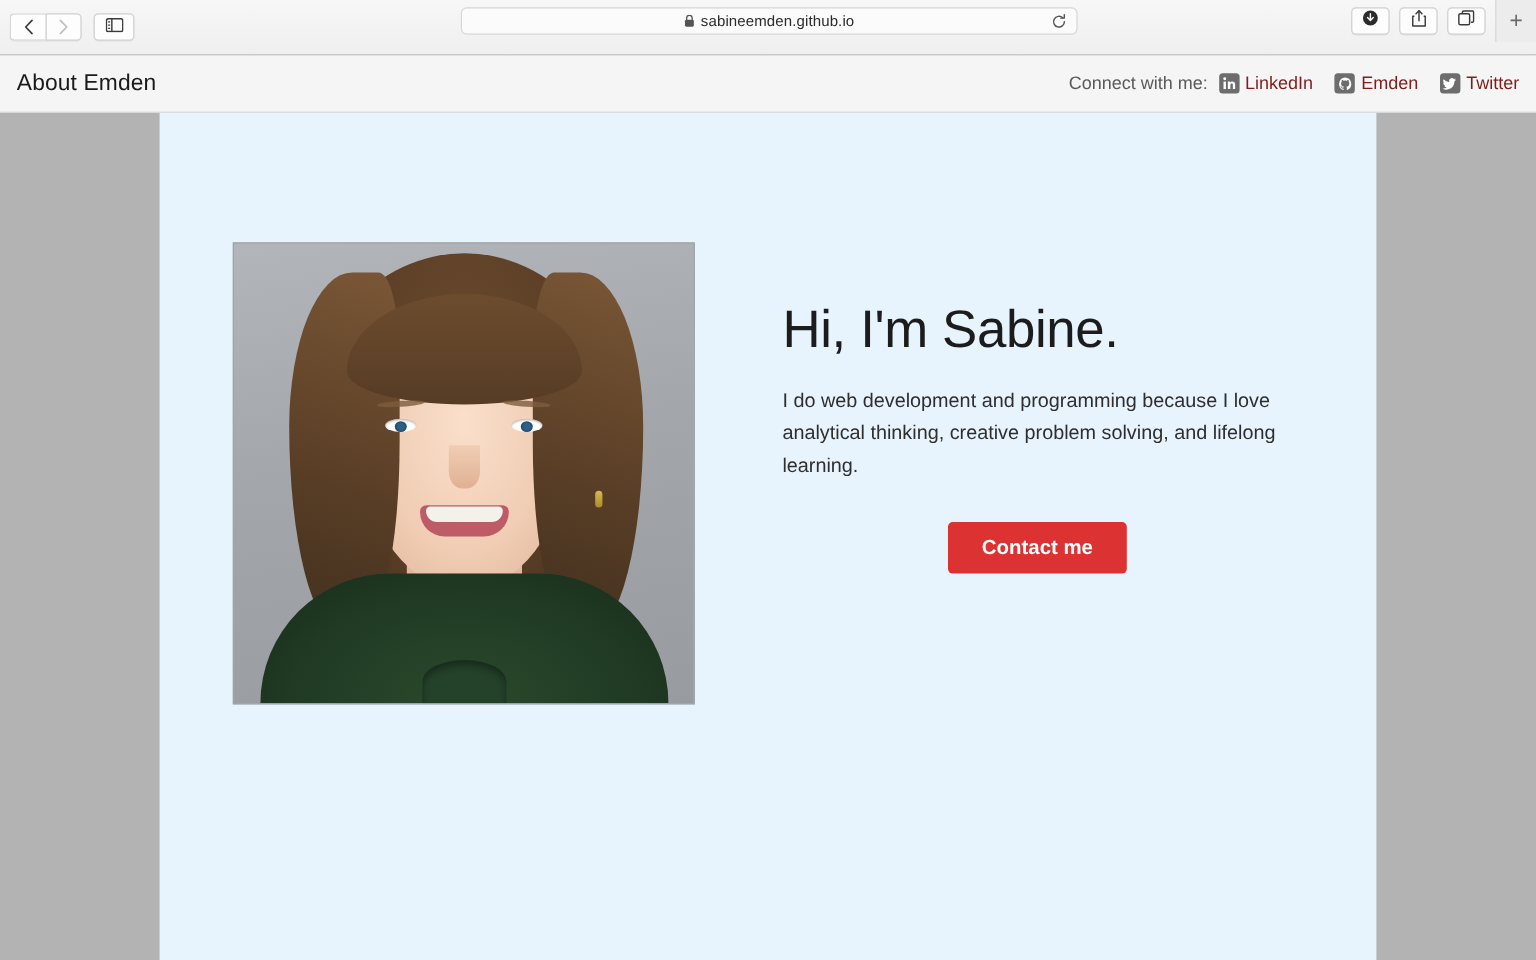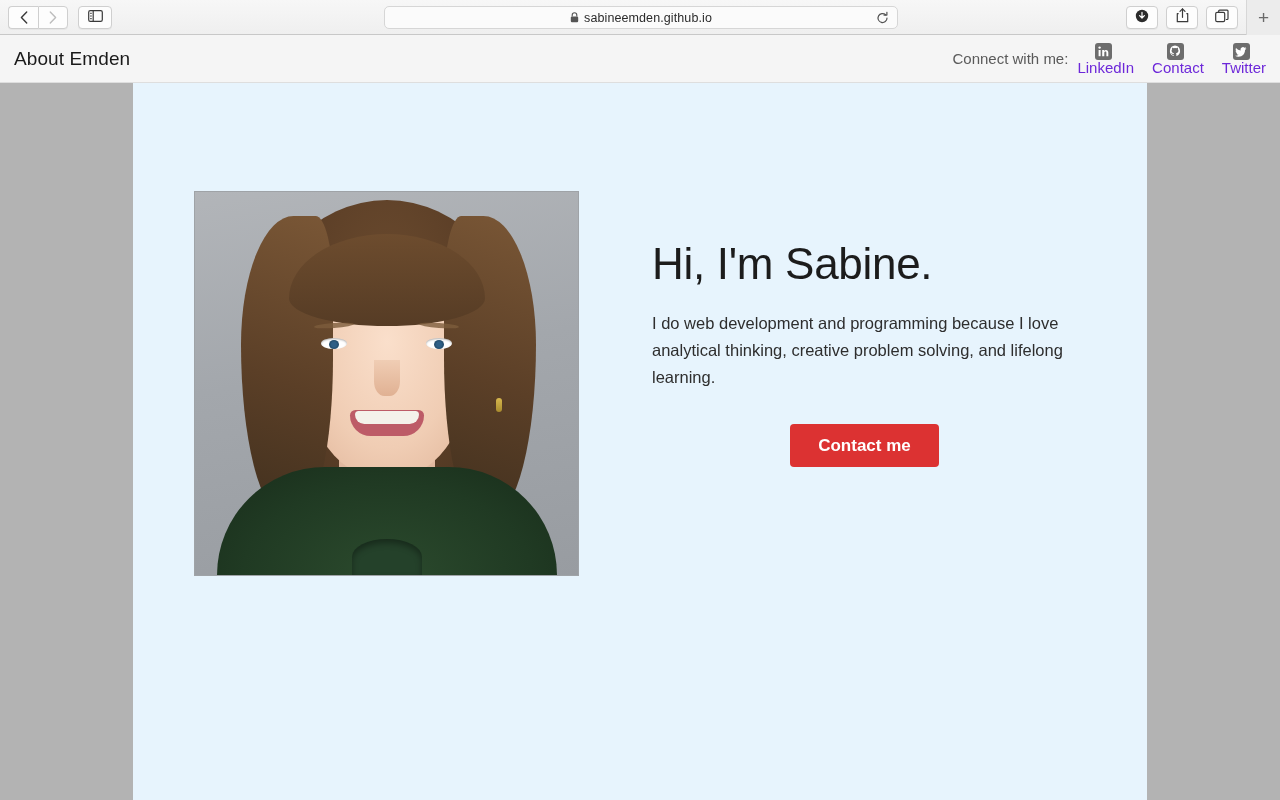--- a/index.html
+++ b/index.html
@@ -6,21 +6,21 @@
   html, body {
     width: 1280px; height: 800px;
     overflow: hidden;
     font-family: "Liberation Sans", sans-serif;
     background: #b3b3b3;
   }
 
   
   .browser-toolbar {
     position: relative;
-    height: 35px;
+    height: 46px;
     width: 1280px;
     background: linear-gradient(#f7f7f7, #efefef);
     border-bottom: 1px solid #c8c8c8;
     display: flex;
     align-items: center;
   }
   .nav-group { display: flex; margin-left: 8px; }
   .chrome-btn {
     width: 30px; height: 23px;
     background: #fdfdfd;
@@ -96,24 +96,23 @@
   .social-wrap { display: flex; align-items: center; }
   .connect-label {
     font-size: 15px;
     color: #5a5a5a;
     margin-right: 9px;
   }
   .social-link {
     display: inline-flex;
     align-items: center;
     text-decoration: none;
-    color: #6d28d9;
+    color: #7f1d1d;
     font-size: 15px;
     margin-right: 18px;
-    flex-direction: column;
   }
   .social-link:last-child { margin-right: 0; }
   .social-ico {
     width: 17px; height: 17px;
     background: #6d6d6d;
     border-radius: 3px;
     margin-right: 5px;
     display: inline-flex;
     align-items: center;
     justify-content: center;
@@ -361,21 +360,21 @@
       </span>
       <span class="social-name">LinkedIn</span>
     </a>
 
     <a class="social-link" href="#">
       <span class="social-ico">
         <svg width="12" height="12" viewBox="0 0 12 12" aria-hidden="true">
           <path fill="#fff" d="M6 .6A5.4 5.4 0 0 0 4.3 11c.27.05.37-.12.37-.26v-.92c-1.5.33-1.82-.72-1.82-.72-.25-.63-.6-.8-.6-.8-.5-.34.04-.33.04-.33.54.04.83.56.83.56.48.83 1.27.59 1.58.45.05-.35.19-.59.34-.73-1.2-.14-2.46-.6-2.46-2.67 0-.59.21-1.07.56-1.45-.06-.14-.24-.69.05-1.44 0 0 .45-.14 1.48.55a5.1 5.1 0 0 1 2.7 0c1.02-.69 1.47-.55 1.47-.55.3.75.11 1.3.06 1.44.35.38.55.86.55 1.45 0 2.07-1.26 2.53-2.47 2.66.2.17.37.5.37 1v1.48c0 .14.1.31.38.26A5.4 5.4 0 0 0 6 .6z"></path>
         </svg>
       </span>
-      <span class="social-name">Contact</span>
+      <span class="social-name">Emden</span>
     </a>
 
     <a class="social-link" href="#">
       <span class="social-ico">
         <svg width="12" height="11" viewBox="0 0 12 11" aria-hidden="true">
           <path fill="#fff" d="M11.3 2.2c-.4.2-.85.3-1.3.36.47-.28.83-.73 1-1.26-.44.26-.93.45-1.45.55A2.28 2.28 0 0 0 5.66 4c0 .18.02.35.06.52A6.47 6.47 0 0 1 1.02 2.1a2.28 2.28 0 0 0 .7 3.04 2.26 2.26 0 0 1-1.03-.29v.03c0 1.1.79 2.02 1.83 2.23-.33.1-.68.1-1.02.04a2.28 2.28 0 0 0 2.13 1.58A4.58 4.58 0 0 1 0 9.68a6.45 6.45 0 0 0 3.5 1.02c4.2 0 6.5-3.48 6.5-6.5v-.3c.45-.32.83-.72 1.13-1.18z"></path>
         </svg>
       </span>
       <span class="social-name">Twitter</span>
     </a>

